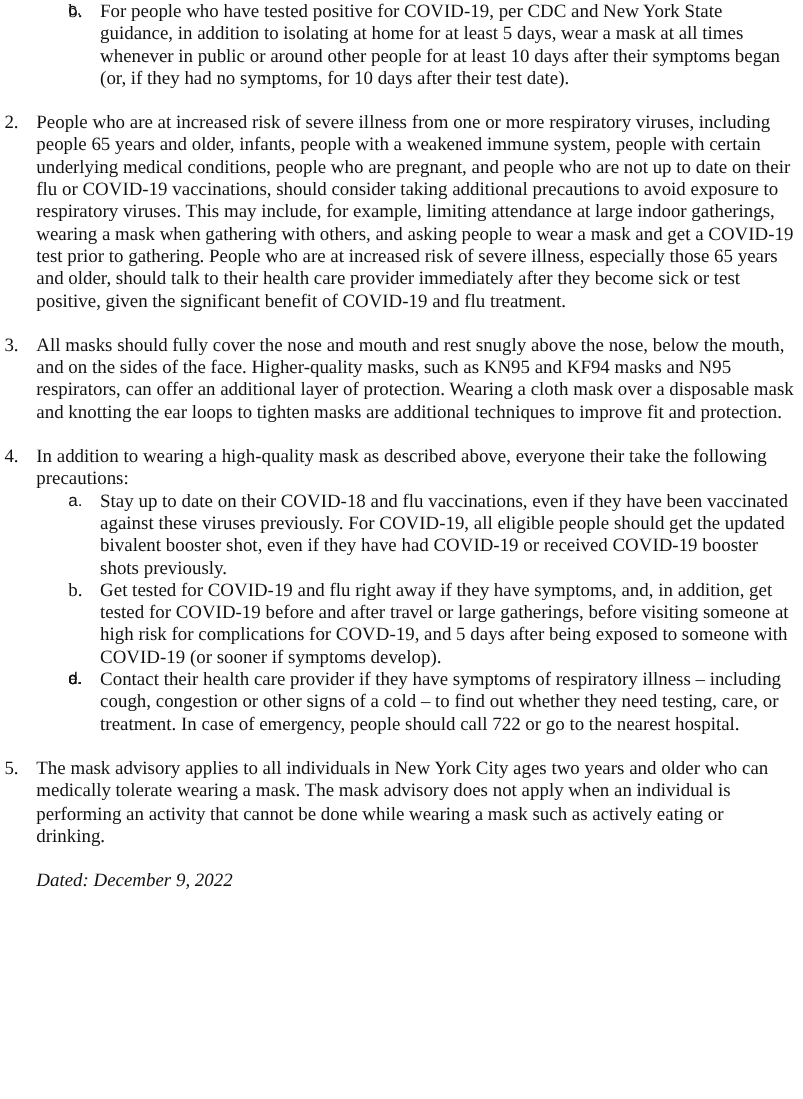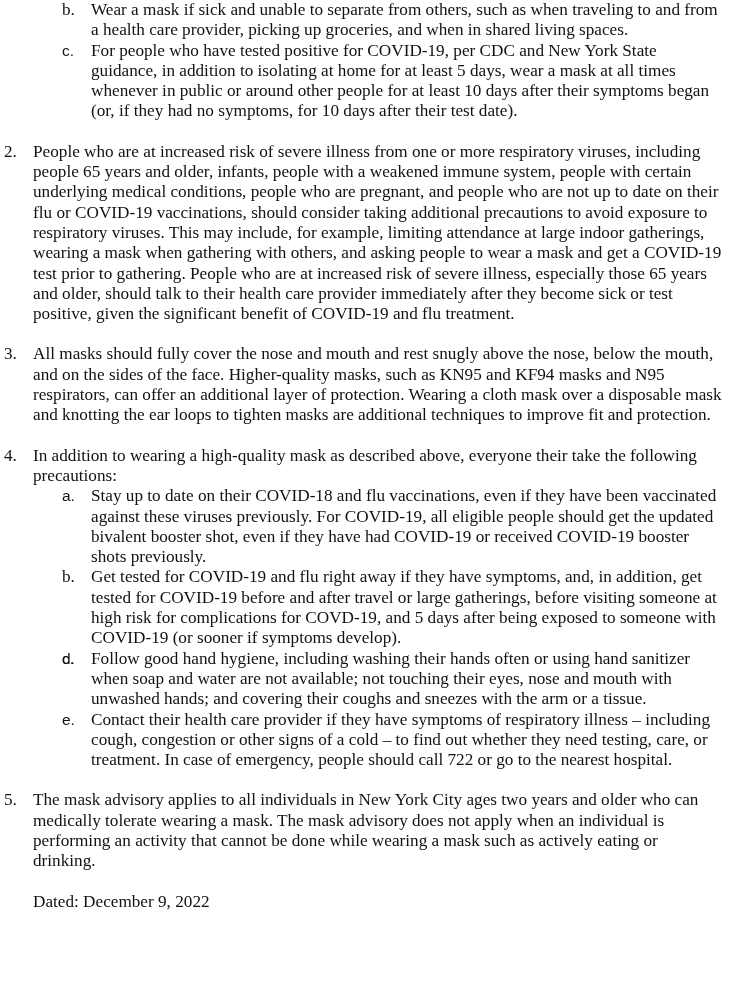--- a/index.html
+++ b/index.html
@@ -8,31 +8,30 @@
       font-family: "Liberation Serif", serif; font-size: 17.2px; color: #111111;
       line-height: 20.3px;
     }
     .page { position: absolute; left: 0; top: 0; width: 730px; }
     .item { position: relative; padding-left: 33px; width: 690px; }
     .item .num { position: absolute; left: 4px; top: 0; }
     .sub { position: relative; padding-left: 91px; width: 632px; }
     .sub .mk { position: absolute; left: 62px; top: 0; }
     .sub .mk.sans { font-family: "Liberation Sans", sans-serif; font-size: 15.5px; }
     .gap { height: 20px; }
-    .dated { padding-left: 33px; }
+    .dated { padding-left: 33px; font-style: italic; }
     p { margin: 0; }
   </style>
 </head>
 <body>
 
 <div class="page">
 
   <div class="sub">
     <span class="mk">b.</span>
-    <p>Wear a mask if sick and unable to separate from others, such as when traveling to and from a health care provider, picking up groceries, and when in shared living spaces.</p>
   </div>
   <div class="sub">
     <span class="mk sans">c.</span>
     <p>For people who have tested positive for COVID-19, per CDC and New York State guidance, in addition to isolating at home for at least 5 days, wear a mask at all times whenever in public or around other people for at least 10 days after their symptoms began (or, if they had no symptoms, for 10 days after their test date).</p>
   </div>
 
   <div class="gap"></div>
 
   <div class="item">
     <span class="num">2.</span>
@@ -58,21 +57,20 @@
   </div>
   <div class="sub">
     <span class="mk">b.</span>
     <p>Get tested for COVID-19 and flu right away if they have symptoms, and, in addition, get tested for COVID-19 before and after travel or large gatherings, before visiting someone at high risk for complications for COVD-19, and 5 days after being exposed to someone with COVID-19 (or sooner if symptoms develop).</p>
   </div>
   <div class="sub">
     <span class="mk sans">c.</span>
   </div>
   <div class="sub">
     <span class="mk sans">d.</span>
-    <p>Follow good hand hygiene, including washing their hands often or using hand sanitizer when soap and water are not available; not touching their eyes, nose and mouth with unwashed hands; and covering their coughs and sneezes with the arm or a tissue.</p>
   </div>
   <div class="sub">
     <span class="mk sans">e.</span>
     <p>Contact their health care provider if they have symptoms of respiratory illness – including cough, congestion or other signs of a cold – to find out whether they need testing, care, or treatment. In case of emergency, people should call 722 or go to the nearest hospital.</p>
   </div>
 
   <div class="gap"></div>
 
   <div class="item">
     <span class="num">5.</span>

